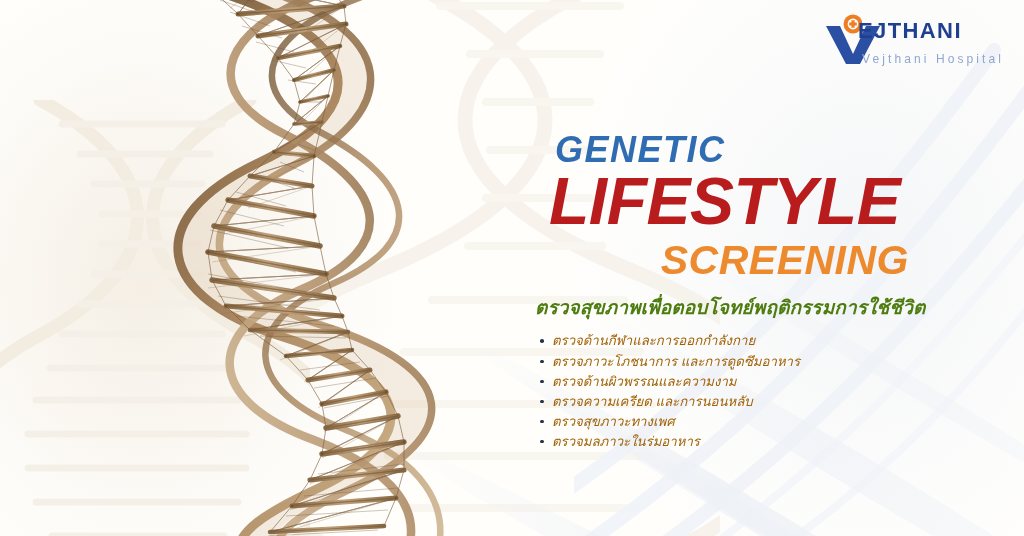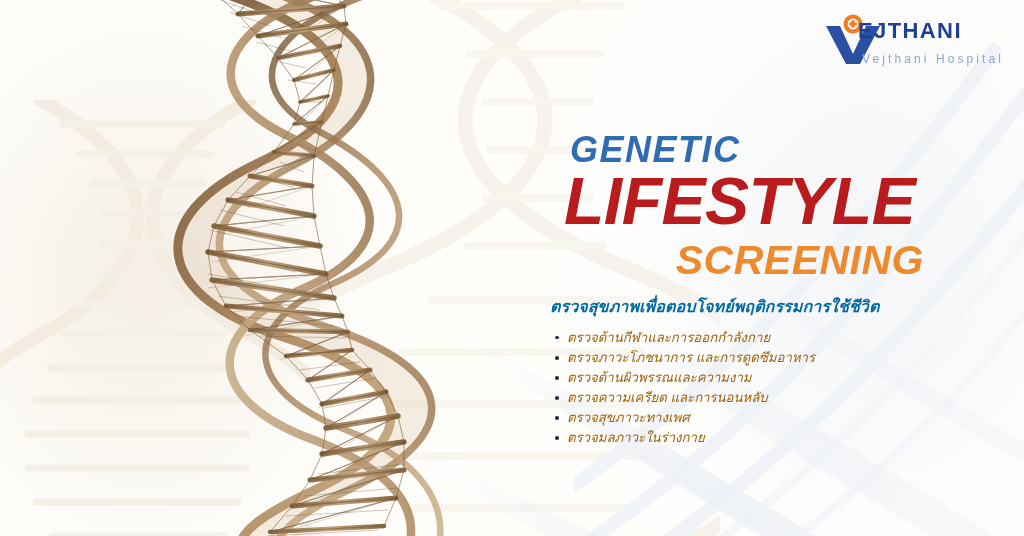--- a/index.html
+++ b/index.html
@@ -97,21 +97,21 @@
     font-size: 12px;
     letter-spacing: 3.1px;
     color: #8fa7cf;
     font-family: "Liberation Sans", sans-serif;
     white-space: nowrap;
   }
 
   
   .content {
     position: absolute;
-    left: 548px;
+    left: 533px;
     top: 132px;
     width: 400px;
   }
   .title-genetic {
     font-size: 36px;
     font-style: italic;
     font-weight: 700;
     color: #2f6cb2;
     letter-spacing: 1.5px;
     line-height: 1;
@@ -135,24 +135,24 @@
     color: #ed8a2e;
     letter-spacing: 0.5px;
     line-height: 1;
     margin: 2px 0 16px 0;
     text-align: right;
     padding-right: 24px;
     font-family: "Liberation Sans", sans-serif;
   }
   .subtitle {
     margin: 16px 0 0 2px;
-    font-size: 16px;
+    font-size: 19px;
     font-style: italic;
     font-weight: 600;
-    color: #0369a1;
+    color: #4d7c0f;
     letter-spacing: 0.1px;
     line-height: 1.2;
   }
   .bullets {
     list-style: none;
     margin: 12px 0 0 6px;
     padding: 0;
   }
   .bullets li {
     position: relative;
@@ -388,17 +388,17 @@
     <div class="title-screening">SCREENING</div>
 
     <div class="subtitle">ตรวจสุขภาพเพื่อตอบโจทย์พฤติกรรมการใช้ชีวิต</div>
 
     <ul class="bullets">
       <li>ตรวจด้านกีฬาและการออกกำลังกาย</li>
       <li>ตรวจภาวะโภชนาการ และการดูดซึมอาหาร</li>
       <li>ตรวจด้านผิวพรรณและความงาม</li>
       <li>ตรวจความเครียด และการนอนหลับ</li>
       <li>ตรวจสุขภาวะทางเพศ</li>
-      <li>ตรวจมลภาวะในร่างกาย</li>
+      <li>ตรวจมลภาวะในร่มอาหาร</li>
     </ul>
   </div>
 
 </div>
 
 </body></html>

